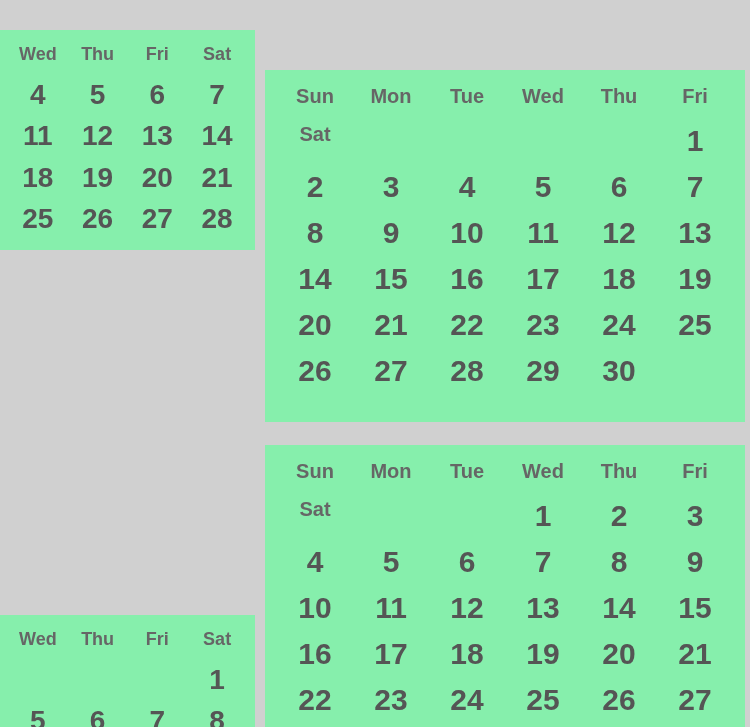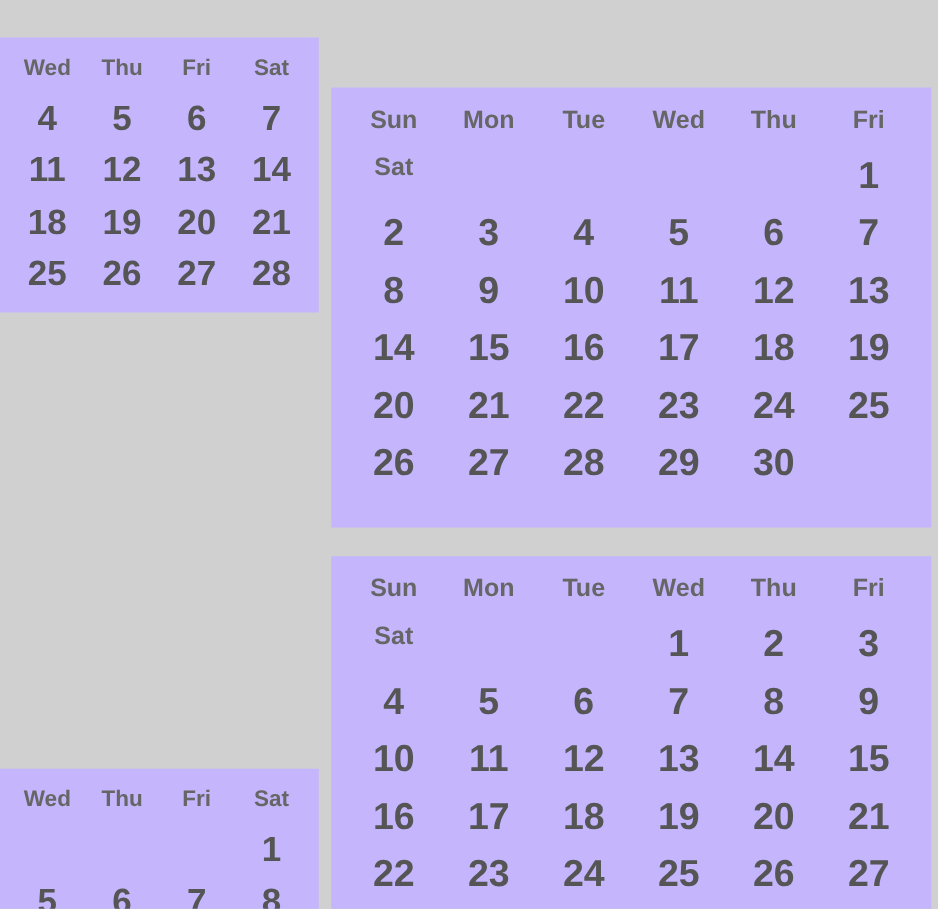--- a/index.html
+++ b/index.html
@@ -6,21 +6,21 @@
     body {
       width: 750px;
       height: 727px;
       background: #d0d0d0;
       font-family: Arial, Helvetica, sans-serif;
       overflow: hidden;
       position: relative;
     }
 
     .calendar-panel {
-      background: #c4b5fd;
+      background: #86efac;
       position: absolute;
     }
 
     
     .cal-top-left {
       top: 30px;
       left: 0;
       width: 255px;
       padding: 10px 8px;
     }

